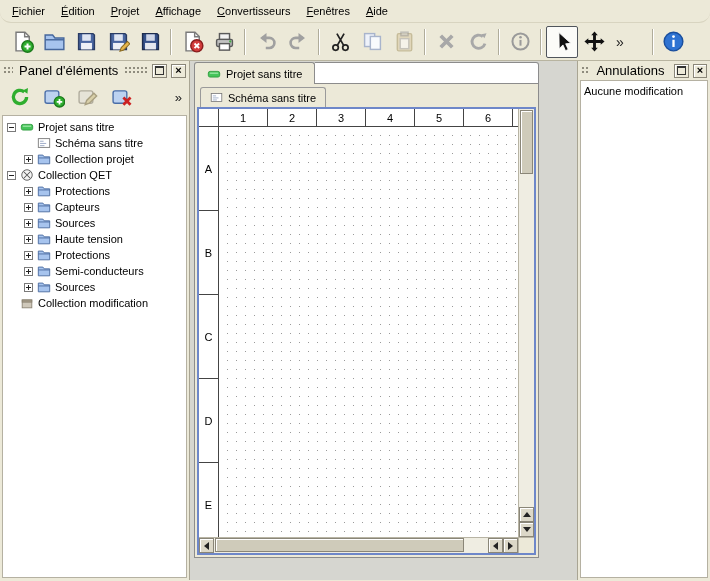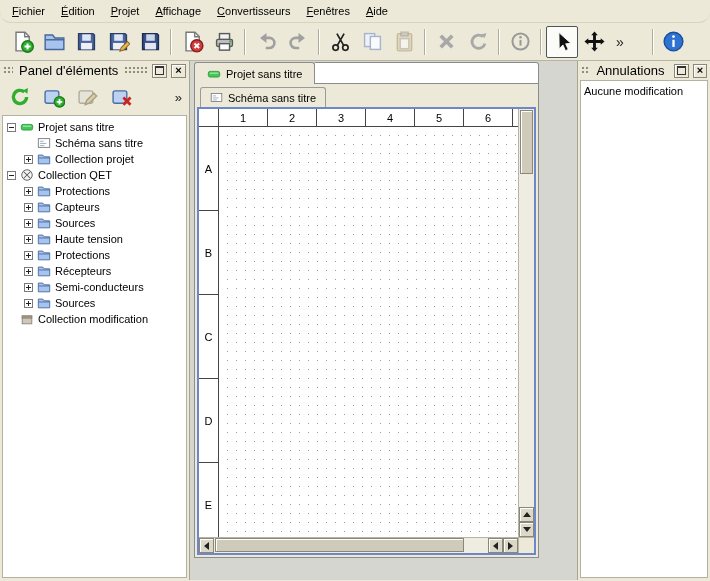--- a/index.html
+++ b/index.html
@@ -436,27 +436,20 @@
             <use href="#i-folder"></use>
           </svg>
         <span class="tlabel">Haute tension</span>
       </div>
       <div class="tree-row d1">
         <span class="expander plus"></span>
         <svg>
             <use href="#i-folder"></use>
           </svg>
         <span class="tlabel">Protections</span>
-      </div>
-      <div class="tree-row d1">
-        <span class="expander plus"></span>
-        <svg>
-            <use href="#i-folder"></use>
-          </svg>
-        <span class="tlabel">Récepteurs</span>
       </div>
       <div class="tree-row d1">
         <span class="expander plus"></span>
         <svg>
             <use href="#i-folder"></use>
           </svg>
         <span class="tlabel">Semi-conducteurs</span>
       </div>
       <div class="tree-row d1">
         <span class="expander plus"></span>

